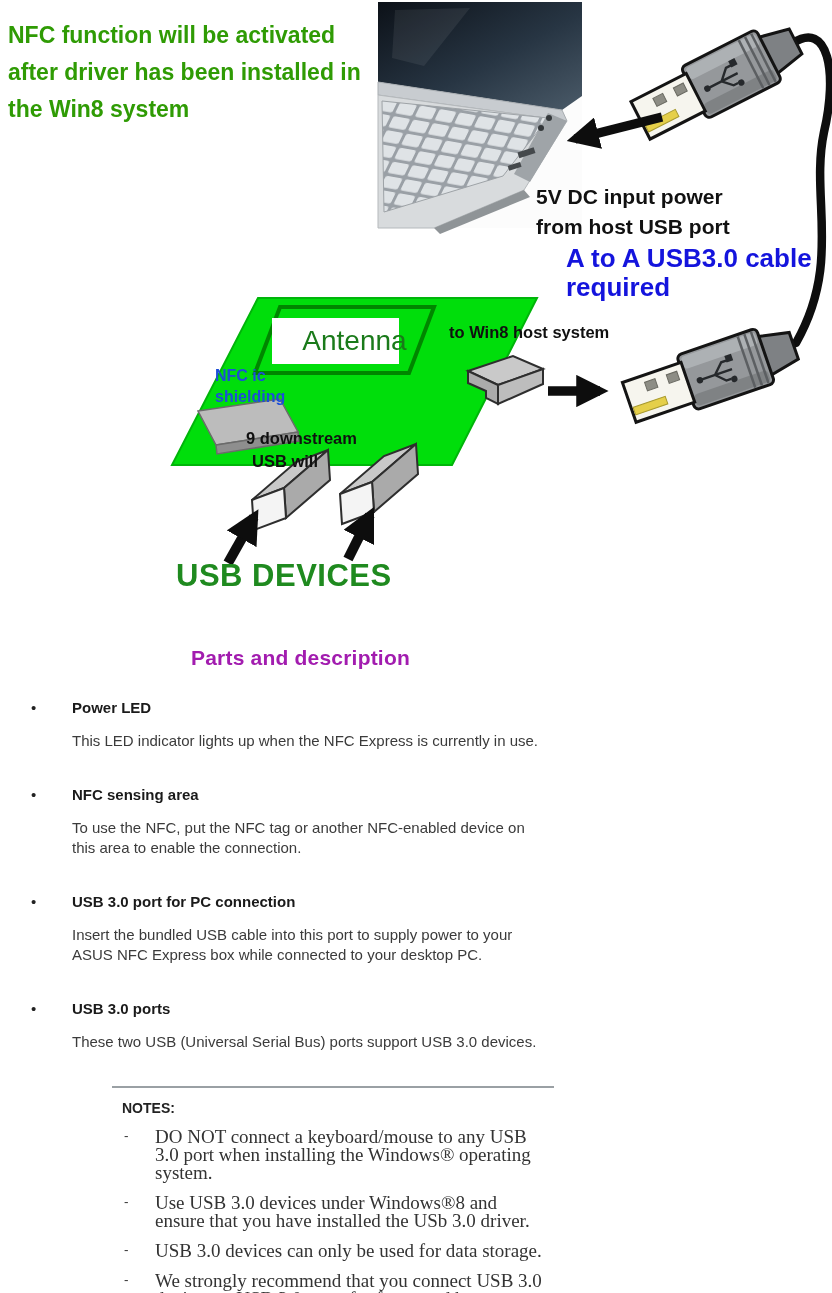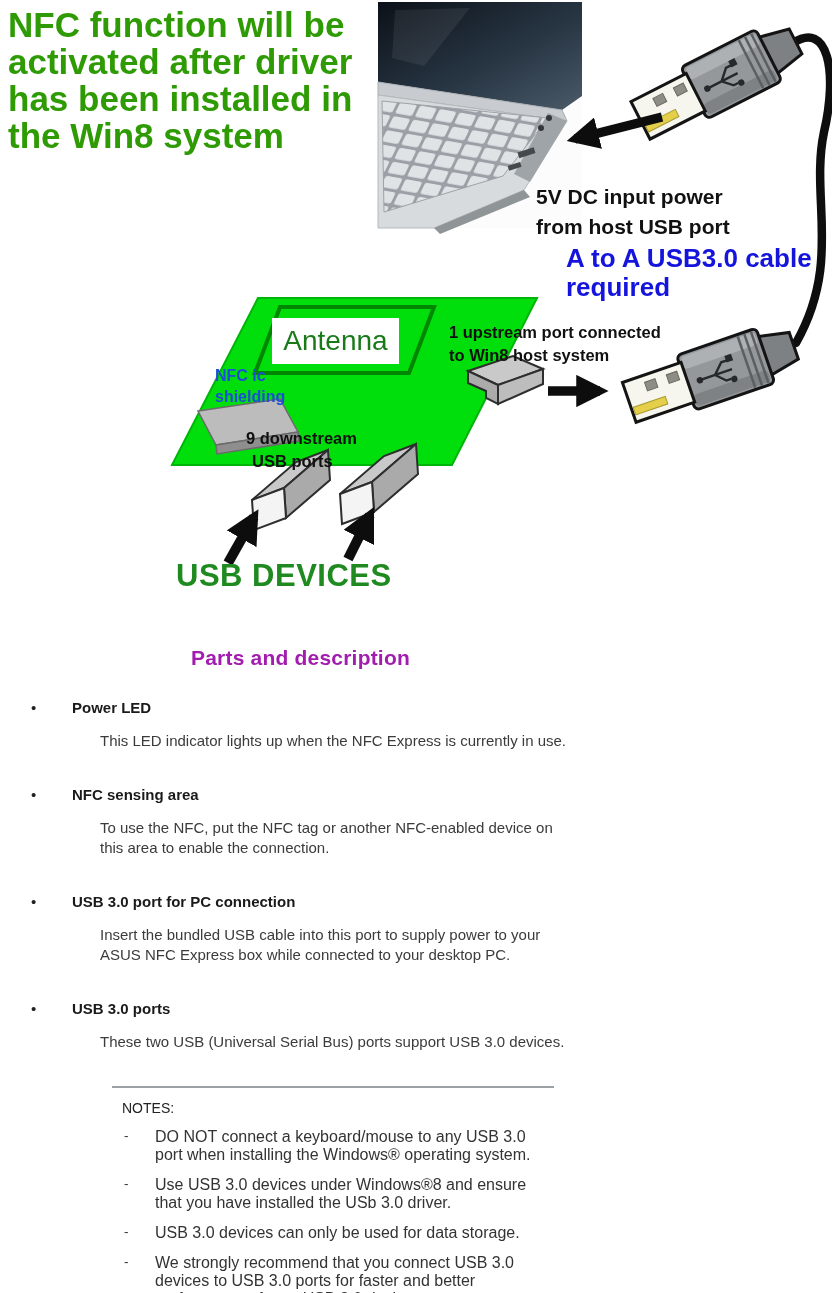--- a/index.html
+++ b/index.html
@@ -4,52 +4,52 @@
 <title>NFC Express</title>
 <style>
   html,body{margin:0;padding:0;background:#ffffff;}
   .page{
     position:relative;width:832px;height:1293px;background:#ffffff;
     font-family:"Liberation Sans",sans-serif;overflow:hidden;
   }
   .abs{position:absolute;}
   
   .nfc-note{
-    left:8px;top:6px;width:372px;
-    font-size:35px;font-weight:bold;line-height:37px;color:#2f9b04;
+    left:8px;top:17px;width:372px;
+    font-size:23px;font-weight:bold;line-height:37px;color:#2f9b04;
   }
   .power-label{left:536px;top:182px;font-size:21px;font-weight:bold;line-height:30px;color:#111;}
   .cable-label{left:566px;top:244px;font-size:26px;font-weight:bold;line-height:29px;color:#1414dd;}
   .antenna-label{
     left:272px;top:318px;width:127px;height:46px;
     display:flex;align-items:center;justify-content:center;
-    font-size:28px;color:#1a7a1a;
+    font-size:28px;color:#1a7a1a;padding-left:19px;
   }
   .shield-label{left:215px;top:365px;font-size:16px;font-weight:bold;line-height:21px;color:#1d4ed8;}
   .upstream-label{left:449px;top:321px;font-size:16.5px;font-weight:bold;line-height:23px;color:#101010;white-space:nowrap;}
   .downstream-label{left:246px;top:427px;font-size:16.5px;font-weight:bold;line-height:23px;color:#101010;}
   .downstream-label .l2{padding-left:6px;}
   .usb-devices{left:176px;top:558px;font-size:31px;font-weight:bold;color:#1f8a1f;letter-spacing:0.5px;}
   .lbl-line{display:block;}
   
   .parts{position:absolute;top:646px;left:28px;width:545px;color:#1a1a1a;}
   .parts h2{margin:0 0 28px 0;font-size:21px;font-weight:bold;letter-spacing:0.2px;color:#a21caf;text-align:center;}
   .part-item{position:relative;padding-left:44px;margin-bottom:34px;}
   .part-bullet{position:absolute;left:3px;top:1px;font-size:15px;color:#222;}
   .part-term{font-size:15px;font-weight:bold;line-height:19px;color:#1a1a1a;}
-  .part-desc{margin-top:14px;font-size:15px;line-height:20px;max-width:480px;color:#3b3b3b;margin-left:28px;}
+  .part-desc{margin-top:14px;font-size:15px;line-height:20px;max-width:480px;color:#3b3b3b;}
   .notes{
     margin:8px 0 0 84px;width:432px;
     border-top:2px solid #9aa0a4;border-bottom:2px solid #9aa0a4;
     padding:12px 0 12px 10px;
   }
-  .notes-title{font-size:14px;font-weight:normal;color:#222;}
+  .notes-title{font-size:14px;font-weight:bold;color:#222;}
   .note-item{position:relative;margin-top:12px;padding-left:33px;}
   .note-dash{position:absolute;left:2px;top:0;font-size:13.5px;color:#333;}
-  .note-text{font-size:16px;line-height:18px;max-width:392px;color:#333;}
+  .note-text{font-size:19px;line-height:18px;max-width:392px;color:#333;font-family:Liberation Serif, serif;}
 </style>
 </head>
 <body>
 
 <div class="page">
 
   <svg class="abs" style="left:0;top:0" width="832" height="645" viewBox="0 0 832 645">
     <defs>
       <linearGradient id="g-screen" x1="0" y1="0" x2="1" y2="1">
         <stop offset="0" stop-color="#0c1118"></stop>
@@ -150,27 +150,26 @@
   </div>
 
   <div class="abs antenna-label">Antenna</div>
 
   <div class="abs shield-label">
     <span class="lbl-line">NFC ic</span>
     <span class="lbl-line">shielding</span>
   </div>
 
   <div class="abs upstream-label">
-    <span class="lbl-line">1 upstream port connected</span>
     <span class="lbl-line">to Win8 host system</span>
   </div>
 
   <div class="abs downstream-label">
     <span class="lbl-line">9 downstream</span>
-    <span class="lbl-line l2">USB ports</span>
+    <span class="lbl-line l2">USB will</span>
   </div>
 
   <div class="abs usb-devices">USB DEVICES</div>
 
   <section class="parts">
     <h2>Parts and description</h2>
 
     <div class="part-item">
       <span class="part-bullet">•</span>
       <div class="part-term">Power LED</div>

